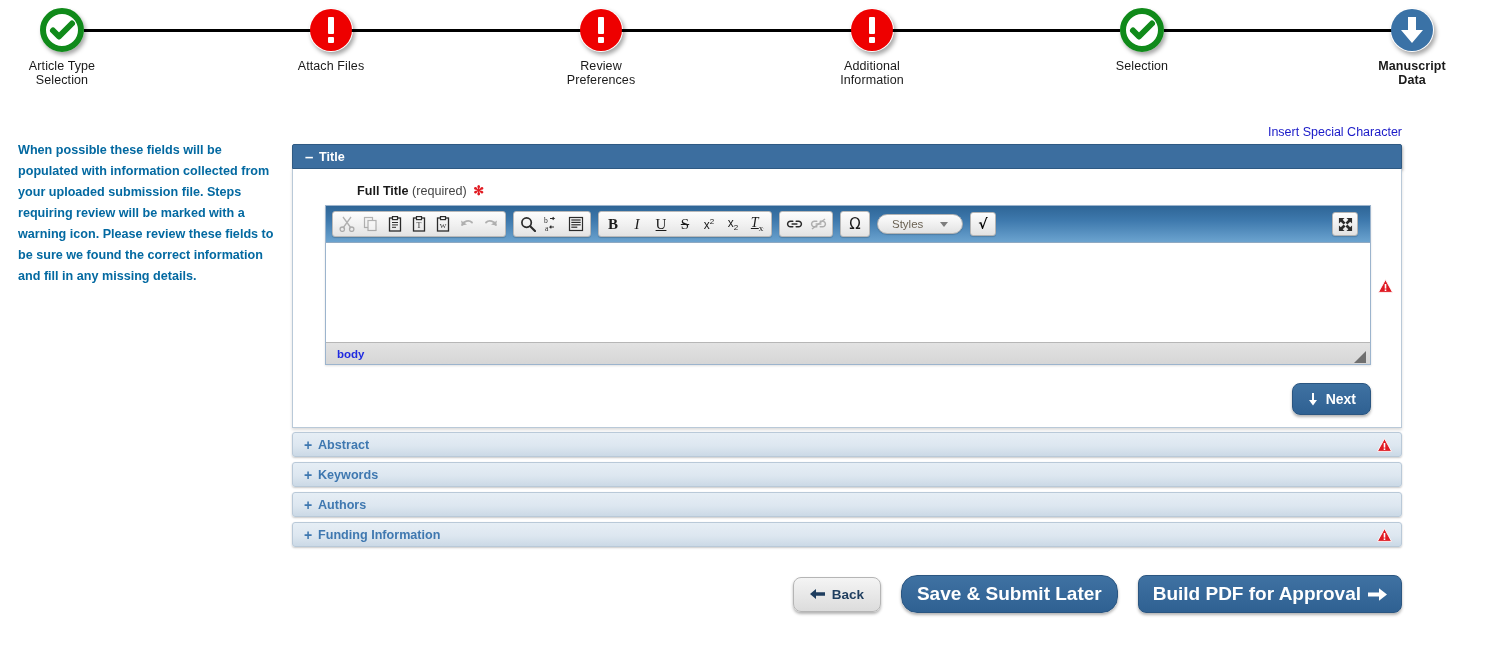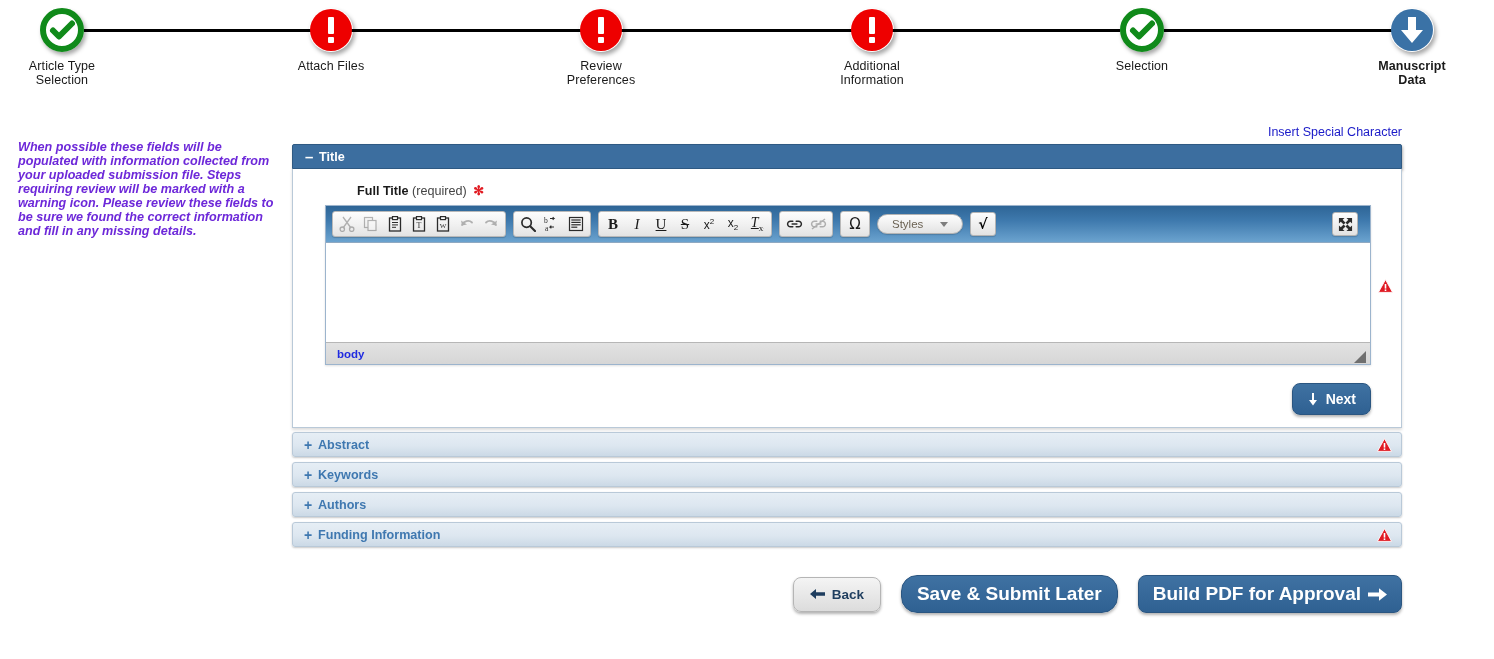--- a/index.html
+++ b/index.html
@@ -53,24 +53,23 @@
   }
   .step.current .step-label { font-weight: bold; }
 
   
   .side-note {
     position: absolute;
     left: 18px;
     top: 140px;
     width: 262px;
     font-size: 12.6px;
-    line-height: 14px;
+    line-height: 21px;
     font-weight: bold;
-    font-style: italic;
-    color: #6d28d9;
+    color: #0369a1;
   }
 
   
   .special-char-link {
     position: absolute;
     right: 92px;
     top: 125px;
     font-size: 12.5px;
     color: #1a1ac8;
     text-decoration: none;

